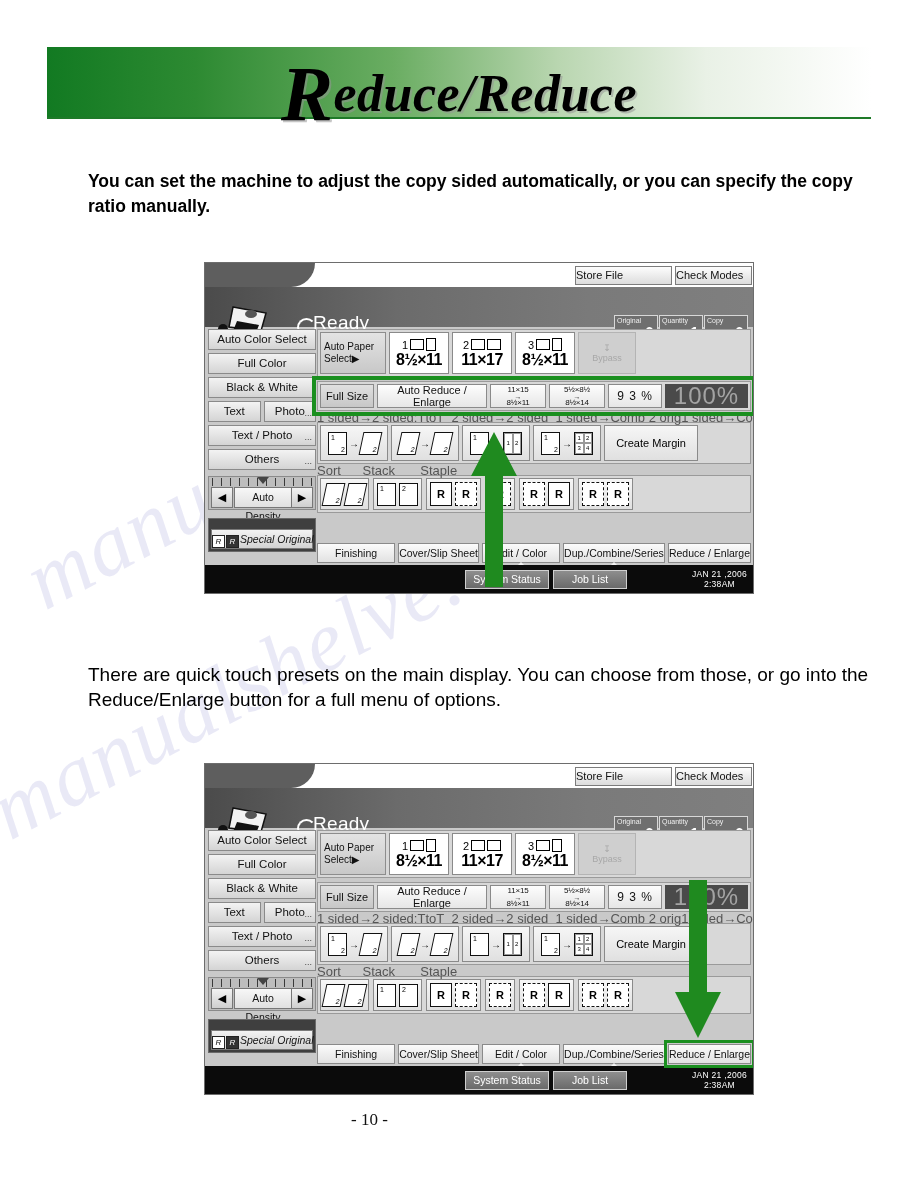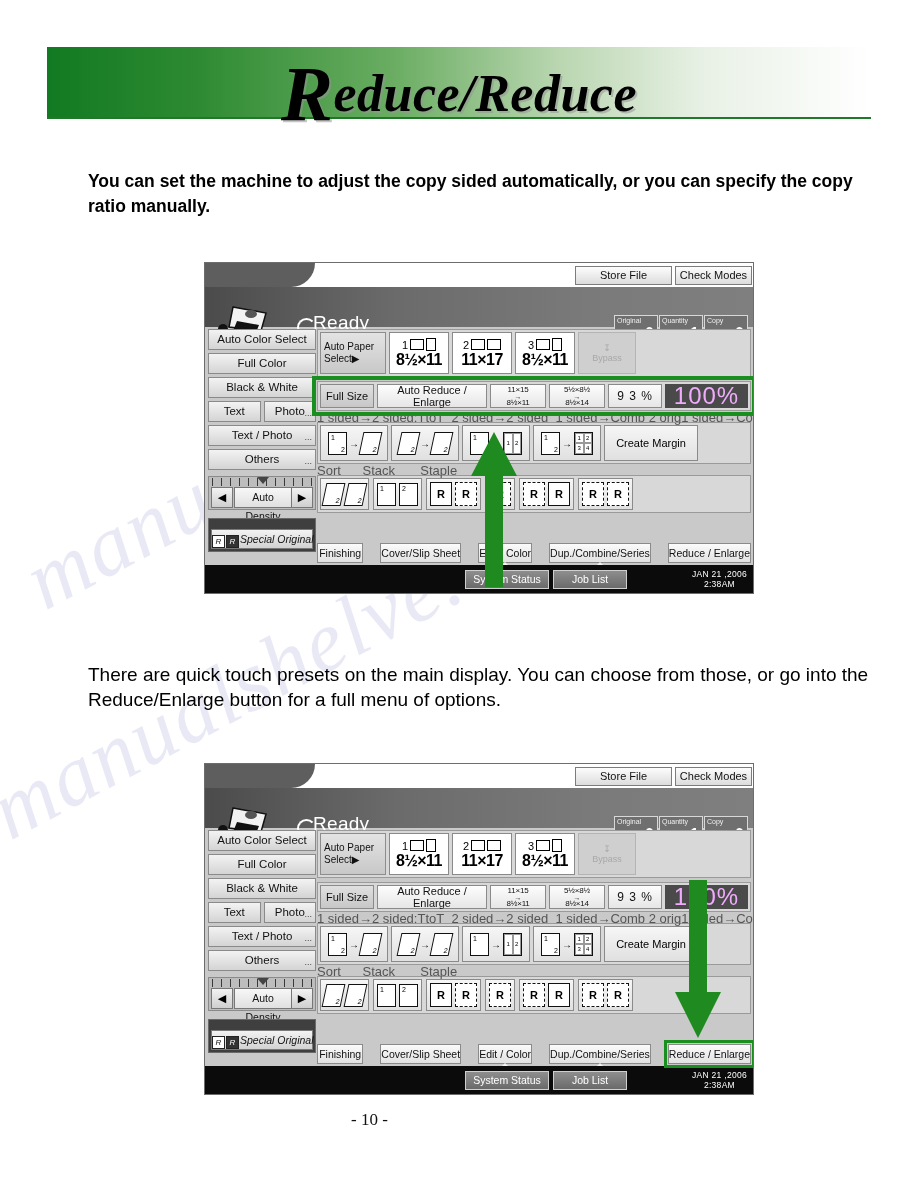--- a/index.html
+++ b/index.html
@@ -66,21 +66,21 @@
     position:absolute;left:0;top:0;width:100%;height:24px;background:#ffffff;
   }
   .panel-topleft{
     position:absolute;left:0;top:0;width:110px;height:24px;
     background:#5e5e5e;border-bottom-right-radius:26px;
   }
   .btn-store,.btn-check{
     position:absolute;top:3px;height:17px;
     background:linear-gradient(#fdfdfd,#dcdcdc);
     border:1px solid #7c7c7c;
-    font-size:11px;color:#111;text-align:center;line-height:17px;
+    font-size:11px;color:#111;line-height:17px;
   }
   .btn-store{left:370px;width:95px;}
   .btn-check{left:470px;width:75px;}
 
   .status-strip{
     position:absolute;left:0;top:24px;width:100%;height:40px;
     background:linear-gradient(to right,#4b4b4b,#6b6b6b 35%,#7a7a7a 70%,#7f7f7f);
   }
   .toner-icon{position:absolute;left:6px;top:18px;width:62px;height:44px;}
   .ready-ring{
@@ -194,21 +194,21 @@
     font-size:11px;color:#111;display:flex;align-items:center;justify-content:center;
     margin-right:3px;text-align:center;
   }
   .rbtn.fullsize{width:52px;background:linear-gradient(#e0e0e0,#c7c7c7);}
   .rbtn.autore{width:108px;}
   .rbtn.two{width:54px;flex-direction:column;font-size:8px;line-height:8px;justify-content:center;}
   .rbtn.two .a{letter-spacing:-.2px;}
   .rbtn.two .ar{font-size:7px;line-height:5px;}
   .rbtn.pct{width:52px;font-size:12px;letter-spacing:1px;}
   .ratio-display{
-    flex:1;background:#4a4a4a;color:#f0abfc;margin-right:0;
+    flex:1;background:#4a4a4a;color:#a3a3a3;margin-right:0;
     display:flex;align-items:center;justify-content:center;
     font-size:24px;letter-spacing:1px;border:none;
   }
 
   .sec-label{
     font-size:13px;color:#555;line-height:9px;margin-top:2px;white-space:nowrap;
   }
   .dup-row{
     height:42px;display:flex;align-items:stretch;
     background:#d8d8d8;border:1px solid #9a9a9a;padding:2px;box-sizing:border-box;
@@ -241,21 +241,21 @@
   }
   .rsheet{
     width:20px;height:22px;background:#fff;border:1.4px solid #111;
     font-size:11px;display:flex;align-items:center;justify-content:center;
     font-weight:bold;position:relative;
   }
   .rsheet.dash{border-style:dashed;}
 
   .tab-row{
     position:absolute;left:112px;bottom:30px;width:434px;height:20px;
-    display:flex;gap:17px;
+    display:flex;gap:3px;
   }
   .tab{
     flex:1;background:linear-gradient(#fbfbfb,#e2e2e2);border:1px solid #8a8a8a;
     font-size:10.5px;color:#111;text-align:center;line-height:19px;white-space:nowrap;
     position:relative;overflow:visible;
   }
   .tab.hl{outline:3px solid #1a8f1f;outline-offset:1px;z-index:4;}
   .tab .caret{
     position:absolute;left:50%;bottom:-7px;transform:translateX(-50%);
     width:0;height:0;border-left:7px solid transparent;border-right:7px solid transparent;

